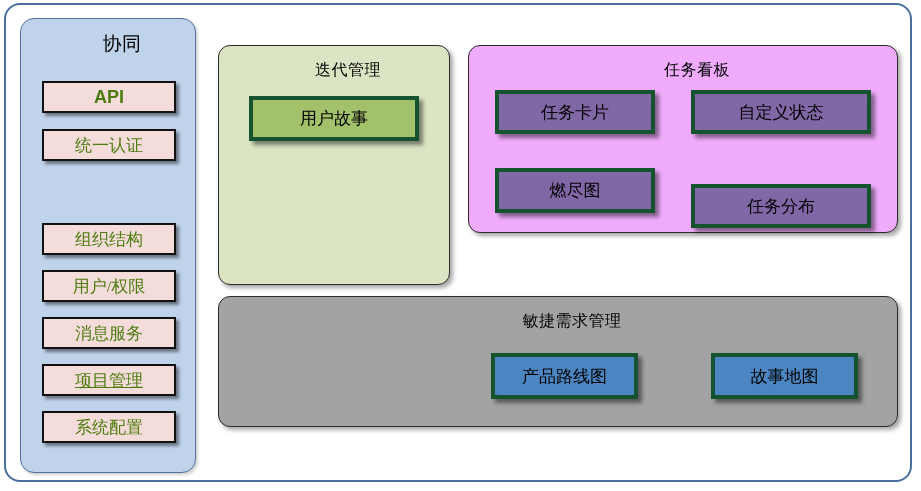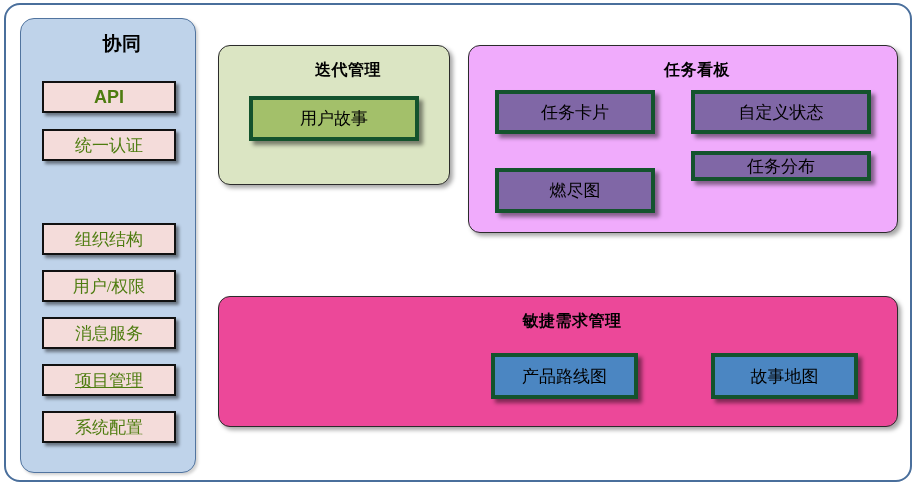--- a/index.html
+++ b/index.html
@@ -35,21 +35,21 @@
     position: absolute;
     box-sizing: border-box;
     border: 1.6px solid #2b2b2b;
     border-radius: 12px;
     box-shadow: 3px 3px 4px rgba(0,0,0,0.35);
   }
   .panel-title {
     position: absolute;
     left: 0; right: 0;
     text-align: center;
-    font-weight: bold;
+    font-weight: normal;
     color: #000000;
     font-family: "Liberation Sans", sans-serif;
     letter-spacing: 0.5px;
     padding-left: 28px;
   }
 
   
   #sidebar {
     left: 20px; top: 18px;
     width: 176px; height: 455px;
@@ -81,21 +81,21 @@
   }
   .side-item.bold-label {
     font-family: "Liberation Sans", sans-serif;
     font-weight: bold;
     font-size: 18px;
   }
 
   
   #iteration {
     left: 218px; top: 45px;
-    width: 232px; height: 140px;
+    width: 232px; height: 240px;
     background: #dbe5c3;
   }
   #iteration .panel-title {
     top: 14px;
     font-size: 16px;
   }
 
   
   #taskboard {
     left: 468px; top: 45px;
@@ -104,21 +104,21 @@
   }
   #taskboard .panel-title {
     top: 14px;
     font-size: 16px;
   }
 
   
   #agile {
     left: 218px; top: 296px;
     width: 680px; height: 131px;
-    background: #ec4899;
+    background: #a3a3a3;
   }
   #agile .panel-title {
     top: 14px;
     font-size: 16px;
   }
 
   
   .box {
     position: absolute;
     box-sizing: border-box;
@@ -166,21 +166,21 @@
 
     <div class="box green" style="left:30px; top:50px;  width:170px; height:45px;">用户故事</div>
   </div>
 
   <div class="panel" id="taskboard">
     <div class="panel-title">任务看板</div>
 
     <div class="box purple" style="left:26px;  top:44px;  width:160px; height:44px;">任务卡片</div>
     <div class="box purple" style="left:222px; top:44px;  width:180px; height:44px;">自定义状态</div>
     <div class="box purple" style="left:26px;  top:122px; width:160px; height:45px;">燃尽图</div>
-    <div class="box purple" style="left:222px; top:105px; width:180px; height:30px;">任务分布</div>
+    <div class="box purple" style="left:222px; top:138px; width:180px; height:44px;">任务分布</div>
   </div>
 
   <div class="panel" id="agile">
     <div class="panel-title">敏捷需求管理</div>
 
 
     <div class="box blue" style="left:272px; top:56px; width:147px; height:46px;">产品路线图</div>
 
     <div class="box blue" style="left:492px; top:56px; width:147px; height:46px;">故事地图</div>
   </div>

